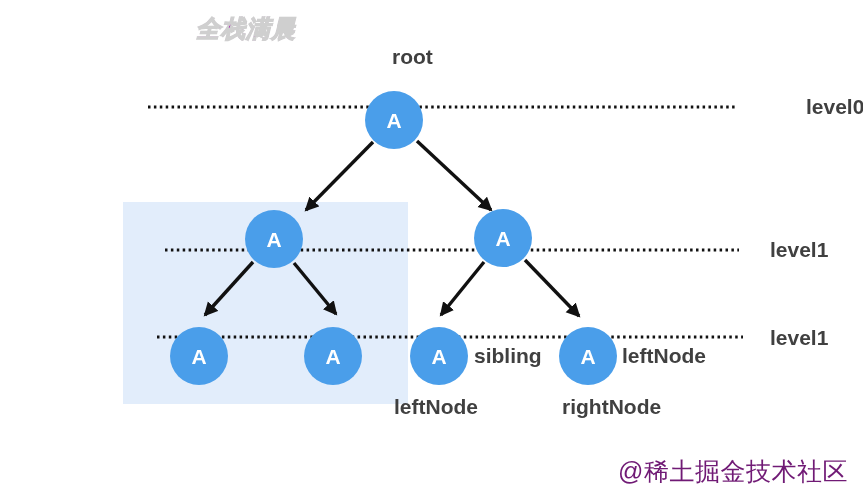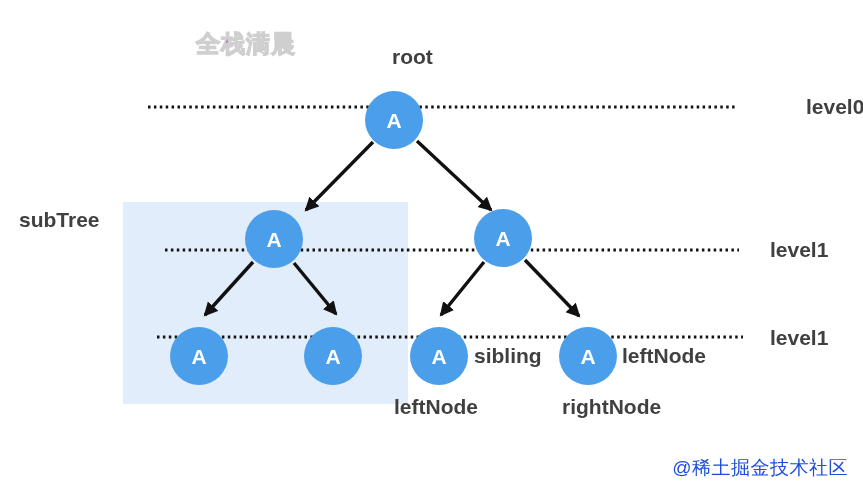--- a/index.html
+++ b/index.html
@@ -24,34 +24,35 @@
     position: absolute;
     font-weight: bold;
     font-size: 21px;
     line-height: 1.05;
     color: #404040;
     white-space: nowrap;
   }
   .wm-top {
     position: absolute;
     left: 196px;
-    top: 28px;
+    top: 13px;
     font-size: 24px;
     font-weight: bold;
+    font-style: italic;
     letter-spacing: 1px;
     color: #a21caf;
     -webkit-text-stroke: 1.2px #cfcfcf;
     white-space: nowrap;
   }
   .wm-bottom {
     position: absolute;
     right: 15px;
     top: 455px;
-    font-size: 19px;
-    color: #1d4ed8;
+    font-size: 25px;
+    color: #701a75;
     letter-spacing: 0.5px;
     white-space: nowrap;
   }
   .lbl-root       { left: 392px; top: 46px;  }
   .lbl-subtree    { left: 19px;  top: 209px; }
   .lbl-parentnode { left: 551px; top: 211px; }
   .lbl-sibling    { left: 474px; top: 345px; }
   .lbl-childnode  { left: 622px; top: 345px; }
   .lbl-leftnode   { left: 394px; top: 396px; }
   .lbl-rightnode  { left: 562px; top: 396px; }
@@ -119,21 +120,20 @@
       <text class="node-label" x="439" y="363.5" text-anchor="middle" fill="#ffffff">A</text>
     </g>
 
     <g>
       <circle cx="588" cy="356" r="29" fill="#4a9eea"></circle>
       <text class="node-label" x="588" y="363.5" text-anchor="middle" fill="#ffffff">A</text>
     </g>
   </svg>
 
   <div class="lbl lbl-root">root</div>
-  <div class="lbl lbl-subtree">subTree</div>
   <div class="lbl lbl-sibling">sibling</div>
   <div class="lbl lbl-childnode">leftNode</div>
   <div class="lbl lbl-rightnode">rightNode</div>
   <div class="lbl lbl-leftnode">leftNode</div>
   <div class="lbl lbl-level0">level0</div>
   <div class="lbl lbl-level1a">level1</div>
   <div class="lbl lbl-level1b">level1</div>
 
   <div class="wm-top">全栈满晨</div>
   <div class="wm-bottom">@稀土掘金技术社区</div>

